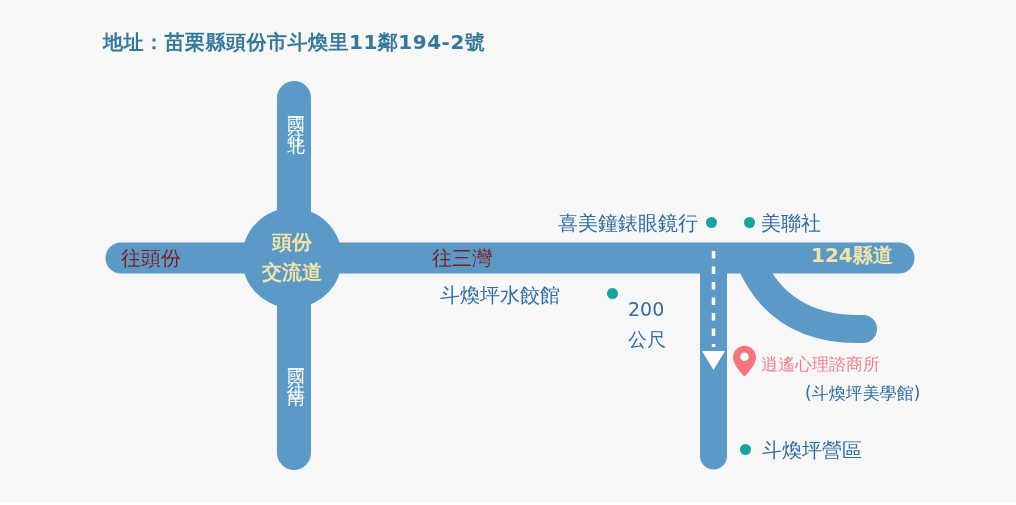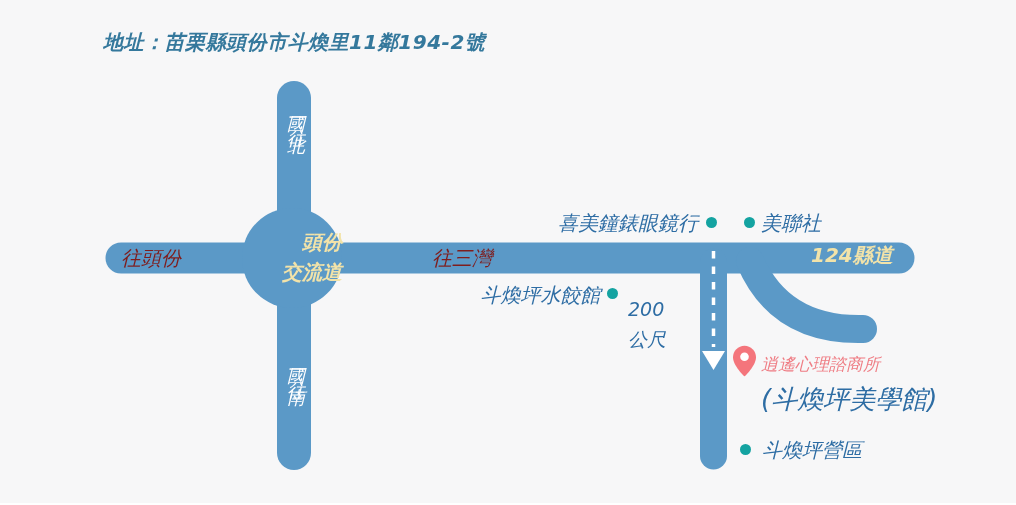--- a/index.html
+++ b/index.html
@@ -4,21 +4,20 @@
 <style>
   * { margin: 0; padding: 0; box-sizing: border-box; }
   html, body { background: #ffffff; }
   body { font-family: "DejaVu Sans", "Liberation Sans", sans-serif; }
   .canvas {
     position: relative;
     width: 1016px;
     height: 503px;
     background: var(--background, #f7f7f8);
     overflow: hidden;
-    font-style: italic;
   }
   .abs { position: absolute; }
   #road-layer { position: absolute; left: 0; top: 0; }
   .title {
     left: 103px; top: 29px;
     font-size: 20px; font-weight: 600;
     color: var(--title_blue, #34789c);
     letter-spacing: 0.5px;
   }
   .road-label-white {
@@ -28,21 +27,21 @@
     color: var(--cream, #f2e3a9); font-size: 20px; font-weight: 700; line-height: 22px;
   }
   .vtext {
     writing-mode: vertical-rl;
     text-orientation: upright;
     letter-spacing: 7px;
     color: #ffffff; font-size: 18px; font-weight: 500;
   }
   .interchange-label {
     left: 242px; top: 227px; width: 100px;
-    text-align: right;
+    text-align: center;
     color: var(--cream, #f2e3a9);
     font-size: 20px; font-weight: 700; line-height: 30px;
   }
   .lm-label {
     color: var(--label_blue, #2e6da4);
     font-size: 20px; line-height: 22px; font-weight: 500;
   }
   .dot {
     width: 11px; height: 11px; border-radius: 50%;
     background: var(--dot_teal, #14a3a1);
@@ -52,23 +51,23 @@
     text-align: left;
     color: var(--label_blue, #2e6da4);
     font-size: 19px; line-height: 30px; font-weight: 500;
   }
   .dest-name {
     left: 761px; top: 353px;
     color: var(--dest_pink, #ef7d84);
     font-size: 17px; font-weight: 500;
   }
   .dest-sub {
-    left: 761px; top: 382px;
+    left: 805px; top: 382px;
     color: var(--label_blue, #2e6da4);
-    font-size: 26px; font-weight: 500;
+    font-size: 17px; font-weight: 500;
   }
 </style>
 </head>
 <body>
 
 <div class="canvas">
 
   <svg id="road-layer" width="1016" height="505" viewBox="0 0 1016 505">
 
     <line x1="294" y1="98" x2="294" y2="453" stroke="#5b99c7" stroke-width="34" stroke-linecap="round"></line>
@@ -97,21 +96,21 @@
 
   <div class="abs road-label-white" style="left:121px; top:247px;">往頭份</div>
   <div class="abs road-label-white" style="left:432px; top:247px;">往三灣</div>
   <div class="abs road-label-cream" style="left:811px; top:244px;">124縣道</div>
 
   <div class="abs lm-label" style="left:520px; top:212px; width:178px; text-align:right;">喜美鐘錶眼鏡行</div>
   <div class="abs dot" style="left:706px; top:217px;"></div>
   <div class="abs dot" style="left:744px; top:217px;"></div>
   <div class="abs lm-label" style="left:761px; top:212px;">美聯社</div>
 
-  <div class="abs lm-label" style="left:460px; top:284px; width:161px; text-align:center;">斗煥坪水餃館</div>
+  <div class="abs lm-label" style="left:440px; top:284px; width:161px; text-align:left;">斗煥坪水餃館</div>
   <div class="abs dot" style="left:607px; top:288px;"></div>
 
   <div class="abs distance">
     <div>200</div>
     <div>公尺</div>
   </div>
 
   <svg class="abs" style="left:733px; top:345px;" width="23" height="32" viewBox="0 0 24 32">
     <path d="M12 0 C5.4 0 0 5.4 0 12 C0 21 12 32 12 32 C12 32 24 21 24 12 C24 5.4 18.6 0 12 0 Z" fill="#f4757c"></path>
     <circle cx="12" cy="11.5" r="4.5" fill="#ffffff"></circle>

